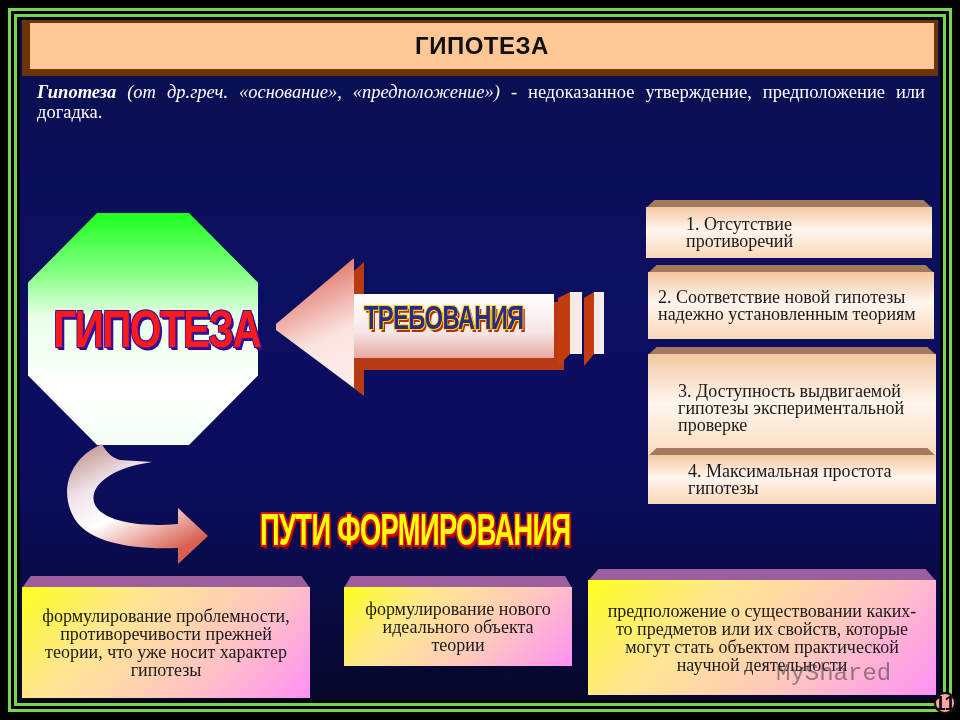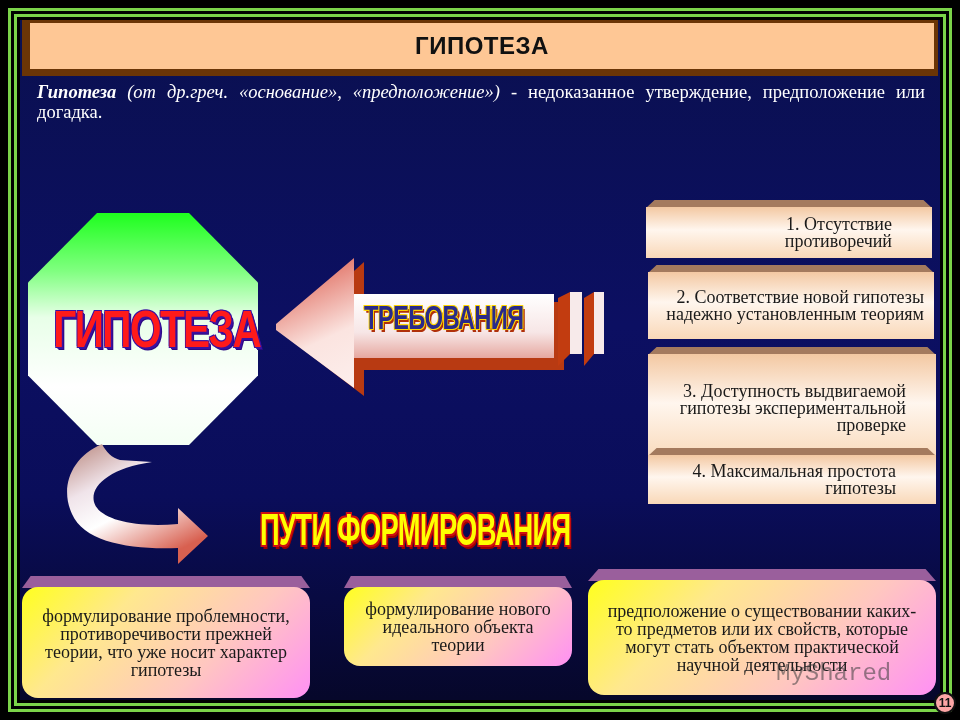--- a/index.html
+++ b/index.html
@@ -73,21 +73,21 @@
   
   .req-box { position: absolute; }
   .req-box .top {
     position: absolute; left: 0; top: 0; right: 0; height: 8px;
     background: #a47a5e;
     clip-path: polygon(3% 0, 97% 0, 100% 100%, 0 100%);
   }
   .req-box .face {
     position: absolute; left: 0; top: 7px; right: 0; bottom: 0;
     background: linear-gradient(180deg, #f3c8a2 0%, #fff6ee 45%, #f9d8b8 100%);
-    display: flex; align-items: center; justify-content: center; text-align: right;
+    display: flex; align-items: center; justify-content: center; text-align: left;
     color: #1a1a1a; font-size: 18px; line-height: 17px;
   }
 
   
   .curve-arrow { position: absolute; left: 40px; top: 398px; width: 170px; height: 150px; }
 
   .paths-title {
     position: absolute; left: 240px; top: 485px; width: 390px; text-align: left;
     font-family: "Liberation Sans", sans-serif; font-weight: bold;
     font-size: 44px; color: #ffff00; letter-spacing: -1px; white-space: nowrap;
@@ -99,32 +99,32 @@
   .path-box { position: absolute; }
   .path-box .top {
     position: absolute; left: 0; top: 0; right: 0; height: 12px;
     background: #9a5f9c;
     clip-path: polygon(3% 0, 97% 0, 100% 100%, 0 100%);
   }
   .path-box .face {
     position: absolute; left: 0; top: 11px; right: 0; bottom: 0;
     background: linear-gradient(135deg, #ffff1e 0%, #ffe88e 30%, #ffc7c0 65%, #ff90f4 100%);
     display: flex; align-items: center; justify-content: center; text-align: center;
-    color: #1a1a1a; font-size: 18px; line-height: 18px; border-radius: 16px;
+    color: #1a1a1a; font-size: 18px; line-height: 18px;
   }
 
   .watermark {
     position: absolute; left: 776px; top: 660px;
     font-family: Liberation Mono, monospace; font-size: 24px; color: rgba(60,60,60,0.55);
   }
   .page-badge {
     position: absolute; left: 934px; top: 692px; width: 22px; height: 22px; border-radius: 50%;
     background: #fca5a5; border: 2px solid #111;
     display: flex; align-items: center; justify-content: center;
-    font-family: "Liberation Sans", sans-serif; font-weight: bold; font-size: 12px; color: #111;
+    font-family: "Liberation Sans", sans-serif; font-weight: bold; font-size: 20px; color: #111;
     box-sizing: border-box;
   }
 </style>
 </head>
 <body>
 
 <div class="frame-outer"></div>
 <div class="frame-inner-line"></div>
 
 <div class="canvas">

